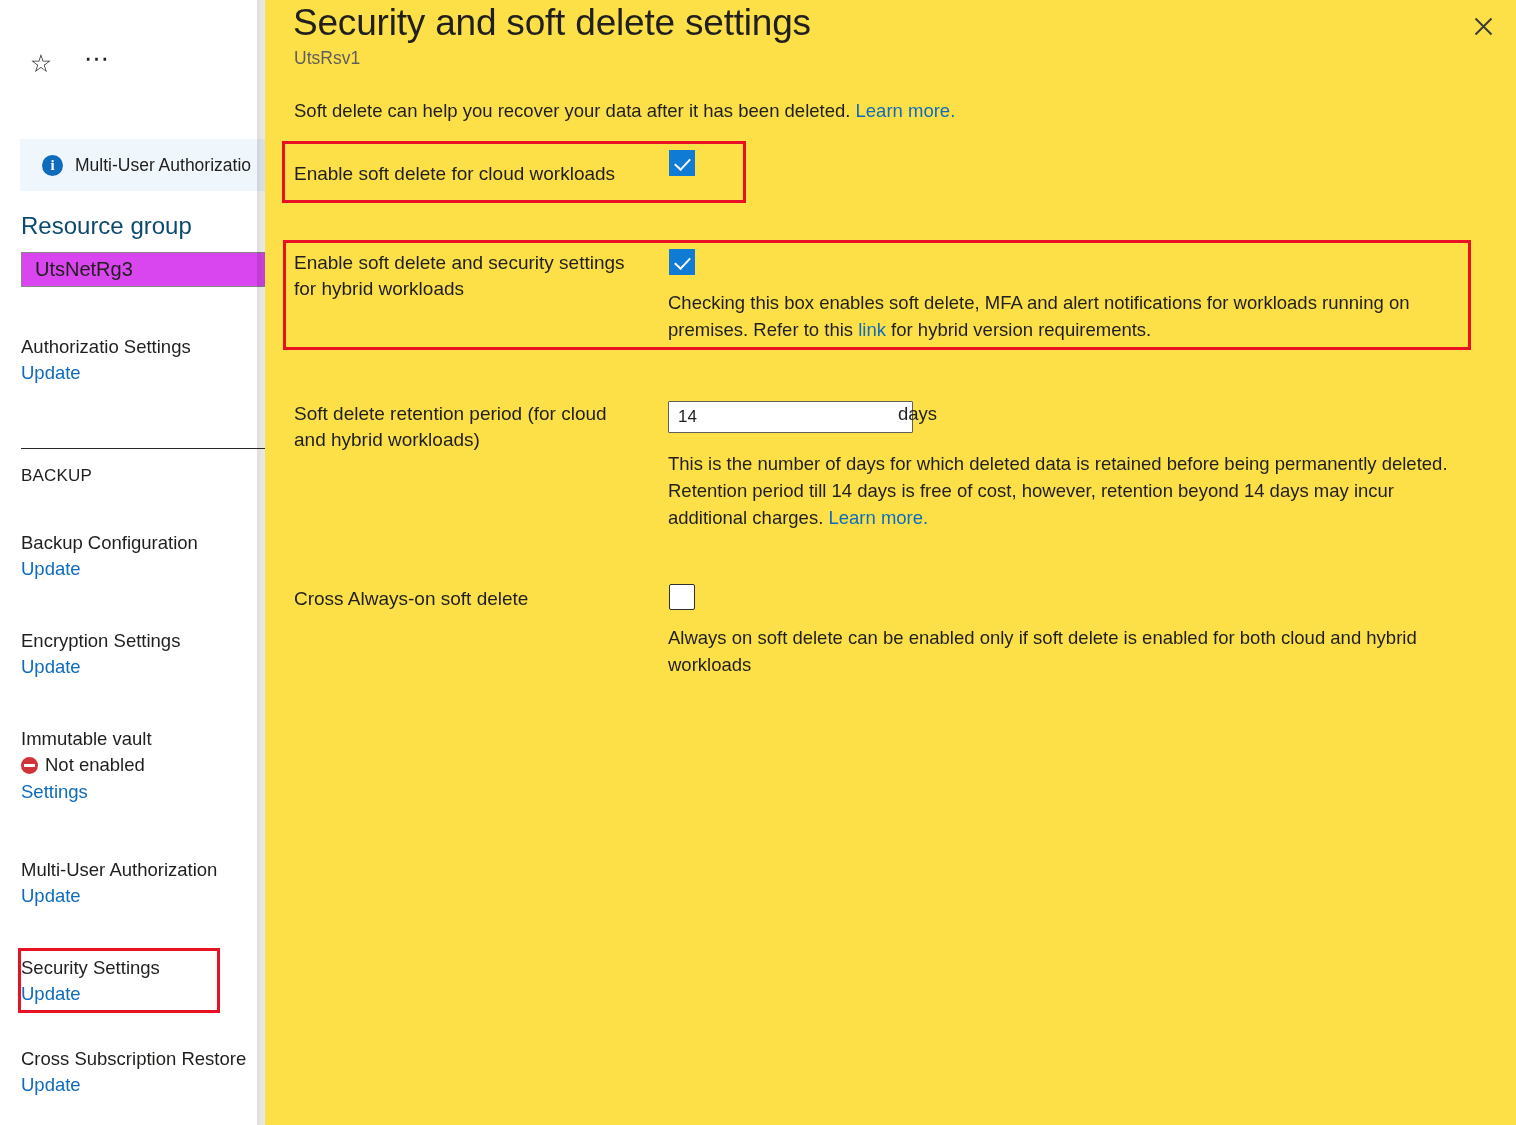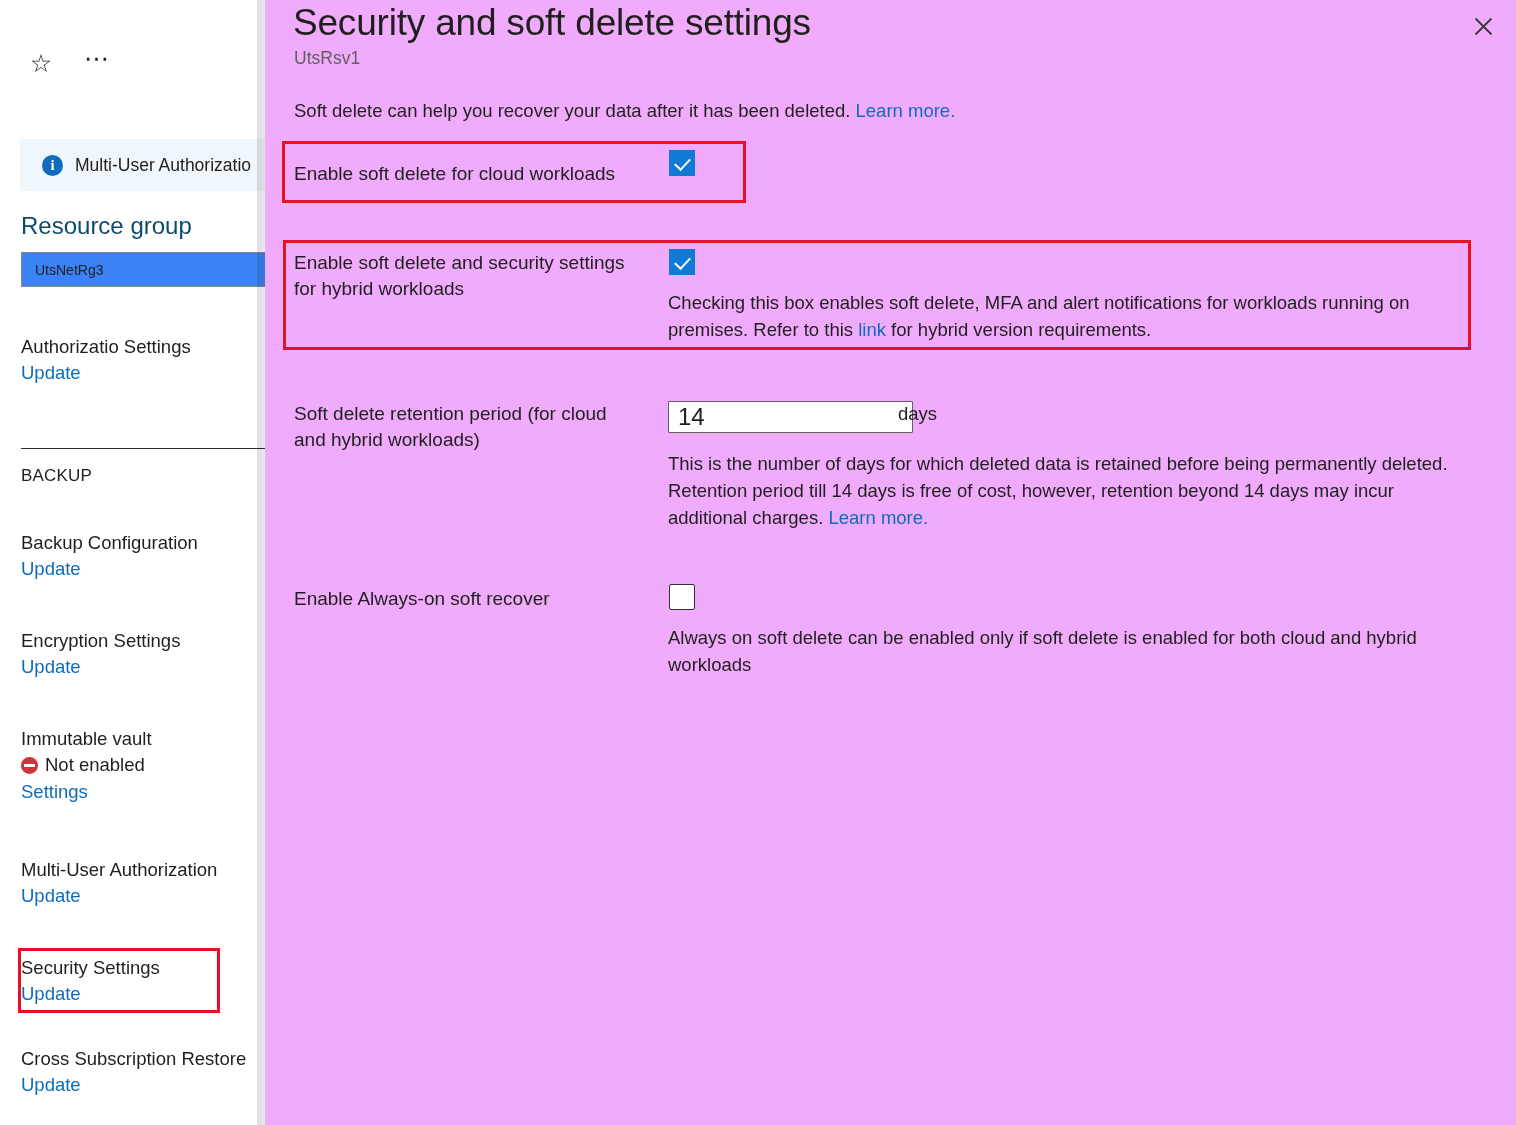--- a/index.html
+++ b/index.html
@@ -74,27 +74,27 @@
     position: absolute;
     font-size: 24px;
     color: #0c4a6e;
   }
   .sb-rg-label { left: 21px; top: 212px; }
 
   .sb-rg-box {
     position: absolute;
     left: 21px; top: 252px;
     width: 272px; height: 35px;
-    background: #3b82f6;
+    background: #d946ef;
     border: 1px solid #8a8886;
     box-sizing: border-box;
     display: flex;
     align-items: center;
     padding-left: 13px;
-    font-size: 14px;
+    font-size: 20px;
     color: #201f1e;
   }
 
   .sb-item {
     position: absolute;
     left: 21px;
     width: 250px;
   }
   .sb-item-title {
     font-size: 18.5px;
@@ -154,21 +154,21 @@
     background: linear-gradient(to right, rgba(0,0,0,0.13), rgba(0,0,0,0.0));
     pointer-events: none;
   }
 
   
   #panel {
     position: absolute;
     left: 265px; top: 0;
     width: 1251px;
     height: 1125px;
-    background: #f0abfc;
+    background: #fde047;
   }
 
   .panel-title {
     position: absolute;
     left: 28px; top: 2px;
     font-size: 37px;
     font-weight: 400;
     color: #201f1e;
     letter-spacing: -0.2px;
   }
@@ -239,21 +239,21 @@
   }
 
   .num-input {
     position: absolute;
     left: 403px; top: 401px;
     width: 245px; height: 32px;
     border: 1px solid #605e5c;
     background: #ffffff;
     box-sizing: border-box;
     font-family: "Liberation Sans", sans-serif;
-    font-size: 24px;
+    font-size: 17px;
     color: #201f1e;
     padding: 0 9px;
     outline: none;
     border-radius: 1px;
   }
   .unit-text {
     position: absolute;
     left: 660px; top: 403px;
     font-size: 18.5px;
     color: #201f1e;
@@ -358,21 +358,21 @@
     <span>Checking this box enables soft delete, MFA and alert notifications for workloads running on premises. Refer to this </span><span class="link">link</span><span> for hybrid version requirements.</span>
   </div>
 
   <div class="field-label" style="left:29px; top:401px; width:345px;">Soft delete retention period (for cloud and hybrid workloads)</div>
   <input class="num-input" type="text" value="14" style="">
   <div class="unit-text" style="left:633px; top:403px;">days</div>
   <div class="helper-text" style="left:403px; top:451px; width:800px;">
     <span>This is the number of days for which deleted data is retained before being permanently deleted. Retention period till 14 days is free of cost, however, retention beyond 14 days may incur additional charges. </span><span class="link">Learn more.</span>
   </div>
 
-  <div class="field-label" style="left:29px; top:586px; width:345px;">Enable Always-on soft recover</div>
+  <div class="field-label" style="left:29px; top:586px; width:345px;">Cross Always-on soft delete</div>
   <div class="cbx unchecked" style="left:404px; top:584px;"></div>
   <div class="helper-text" style="left:403px; top:625px; width:800px;">Always on soft delete can be enabled only if soft delete is enabled for both cloud and hybrid workloads</div>
 
 </div>
 
 <div class="redbox" style="left:282px; top:141px; width:464px; height:62px;"></div>
 <div class="redbox" style="left:283px; top:240px; width:1188px; height:110px;"></div>
 <div class="redbox" style="left:18px; top:948px; width:202px; height:65px;"></div>
 
 </body></html>

